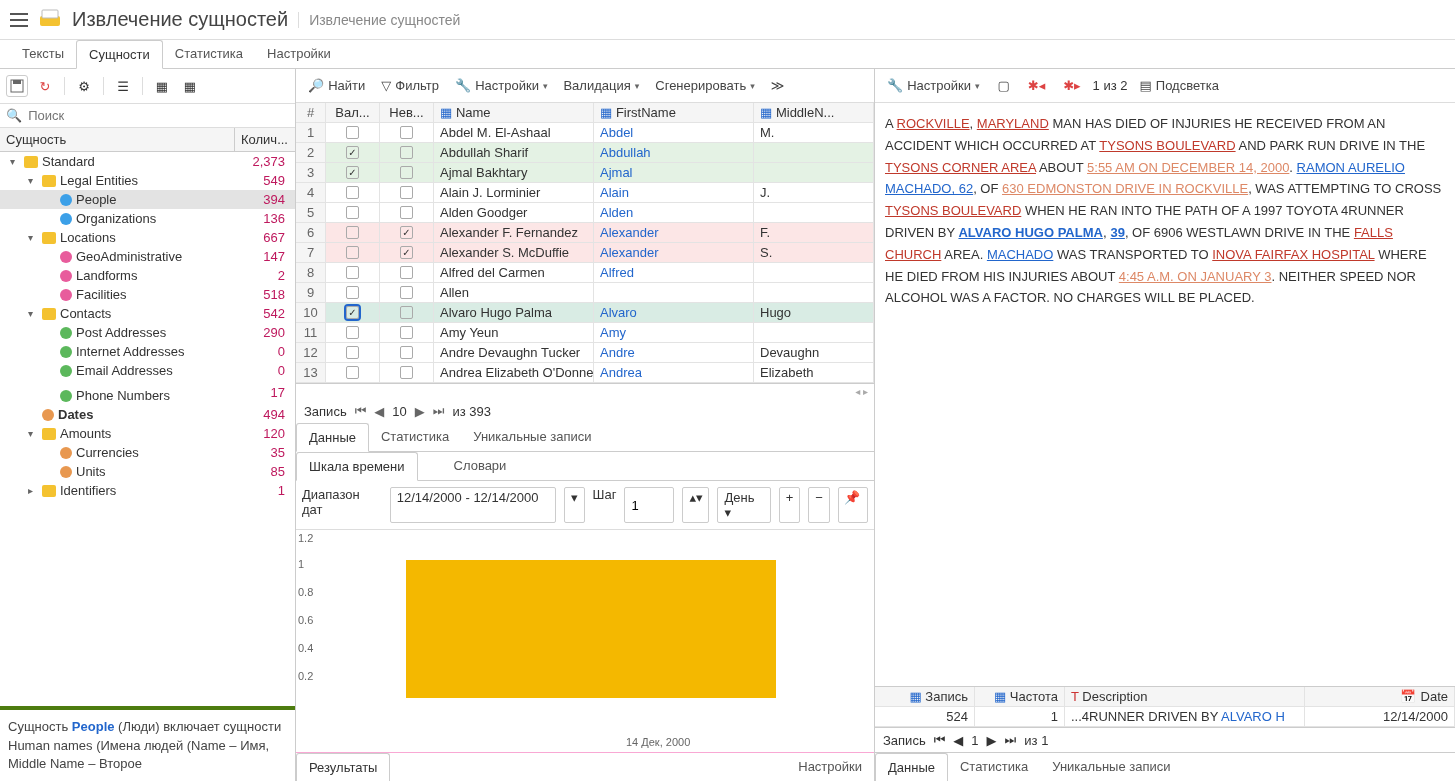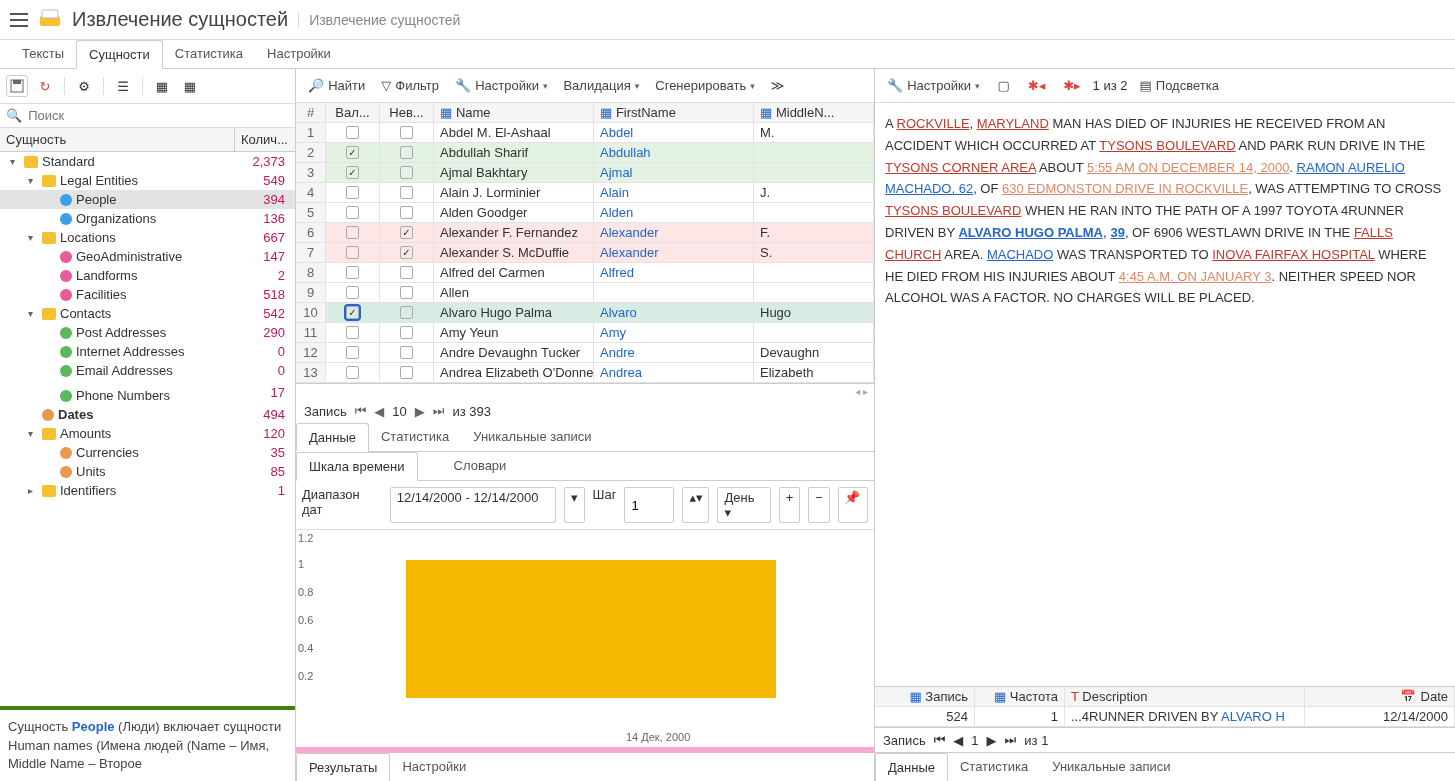--- a/index.html
+++ b/index.html
@@ -56,21 +56,21 @@
 .pager .navbtn { cursor:pointer; color:#666; }
 .sub-tabs { display:flex; border-bottom:1px solid #ccc; }
 .tl-panel { display:flex; flex-direction:column; flex:1; }
 .tl-tabs { display:flex; border-bottom:1px solid #ccc;gap:24px; }
 .tl-toolbar { display:flex; gap:8px; padding:6px; border-bottom:1px solid #ddd; }
 .inp { border:1px solid #ccc; padding:2px 6px; border-radius:2px; background:#fff; }
 .chart { flex:1; position:relative; padding:4px 10px 4px 30px; }
 .chart .ytick { position:absolute; left:2px; font-size:11px; color:#666; }
 .chart .bar { position:absolute; background:#f4b800; }
 .chart .xlabel { position:absolute; bottom:4px; left:330px; font-size:11px; color:#666; }
-.res-tabs { display:flex; border-top:6px solid #f9a8d4; }
+.res-tabs { display:flex; border-top:1px solid #f9a8d4;justify-content:space-between; }
 .right { width:580px; display:flex; flex-direction:column; }
 .right-toolbar { display:flex; align-items:center; gap:6px; padding:6px; border-bottom:1px solid #ddd; }
 .doc-text { padding:10px; line-height:1.6; font-size:13.5px; flex:0 0 auto; overflow:auto; }
 .doc-link { color:#2266cc; text-decoration:underline; }
 .doc-bold { color:#2266cc; font-weight:bold; text-decoration:underline; }
 .doc-suf { color:#d86; text-decoration:underline; }
 .doc-loc { color:#c0392b; text-decoration:underline; }
 .facts-grid-head,.facts-row { display:flex; border-bottom:1px solid #e3e3e3; }
 .facts-grid-head { background:#f5f5f5; font-size:12px; border-top:1px solid #ccc; }
 .fc { border-right:1px solid #e3e3e3; padding:2px 6px; }

